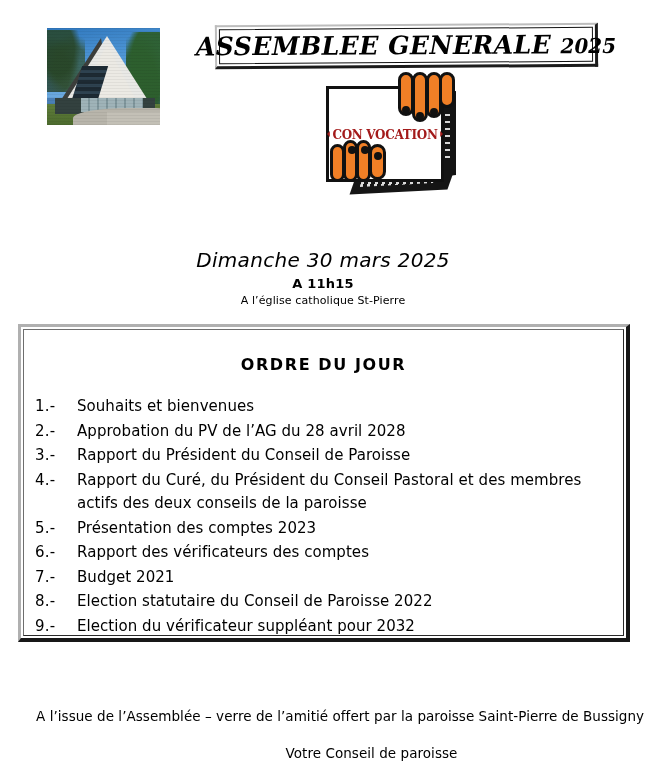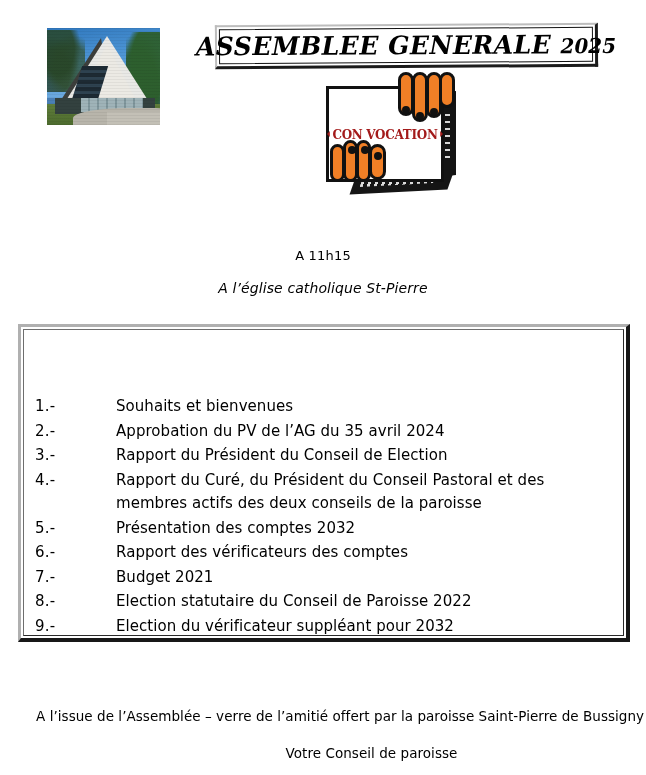--- a/index.html
+++ b/index.html
@@ -231,28 +231,27 @@
     font-family: "DejaVu Sans", sans-serif;
   }
   #date-main {
     font-size: 20px;
     font-style: italic;
     letter-spacing: 0.3px;
     margin-bottom: 4px;
   }
   #date-time {
     font-size: 13px;
-    font-weight: 400;
+    font-weight: 700;
     letter-spacing: 0.2px;
-    margin-bottom: 17px;
+    margin-bottom: 3px;
   }
   #date-place {
-    font-size: 14px;
+    font-size: 11px;
     letter-spacing: 0.1px;
-    font-style: italic;
   }
 
   
   #agenda-box {
     position: absolute;
     left: 18px;
     top: 324px;
     width: 612px;
     height: 318px;
     background: #ffffff;
@@ -295,21 +294,20 @@
   }
   .agenda-num {
     width: 42px;
     flex: 0 0 42px;
     text-align: left;
     letter-spacing: 0.2px;
   }
   .agenda-label {
     flex: 1 1 auto;
     letter-spacing: 0.05px;
-    margin-left: 39px;
   }
 
   
   #footer-note {
     position: absolute;
     left: 36px;
     top: 708px;
     font-size: 13.5px;
     letter-spacing: 0.05px;
   }
@@ -384,46 +382,48 @@
 
     <div class="cl-board-text">
       <span class="cl-dia left"></span>
         <span>CON VOCATION</span>
         <span class="cl-dia"></span>
     </div>
   </div>
 </div>
 
 <div id="date-block">
+  <div id="date-main">Dimanche 30 mars 2025</div>
   <div id="date-time">A 11h15</div>
   <div id="date-place">A l’église catholique St-Pierre</div>
 </div>
 
 <div id="agenda-box">
   <div id="agenda-box-inner"></div>
+  <div id="agenda-heading">ORDRE DU JOUR</div>
   <div id="agenda-list">
       <div class="agenda-item">
         <div class="agenda-num">1.-</div>
         <div class="agenda-label">Souhaits et bienvenues</div>
       </div>
       <div class="agenda-item">
         <div class="agenda-num">2.-</div>
-        <div class="agenda-label">Approbation du PV de l’AG du 35 avril 2024</div>
+        <div class="agenda-label">Approbation du PV de l’AG du 28 avril 2028</div>
       </div>
       <div class="agenda-item">
         <div class="agenda-num">3.-</div>
-        <div class="agenda-label">Rapport du Président du Conseil de Election</div>
+        <div class="agenda-label">Rapport du Président du Conseil de Paroisse</div>
       </div>
       <div class="agenda-item">
         <div class="agenda-num">4.-</div>
         <div class="agenda-label">Rapport du Curé, du Président du Conseil Pastoral et des membres actifs des deux conseils de la paroisse</div>
       </div>
       <div class="agenda-item">
         <div class="agenda-num">5.-</div>
-        <div class="agenda-label">Présentation des comptes 2032</div>
+        <div class="agenda-label">Présentation des comptes 2023</div>
       </div>
       <div class="agenda-item">
         <div class="agenda-num">6.-</div>
         <div class="agenda-label">Rapport des vérificateurs des comptes</div>
       </div>
       <div class="agenda-item">
         <div class="agenda-num">7.-</div>
         <div class="agenda-label">Budget 2021</div>
       </div>
       <div class="agenda-item">

